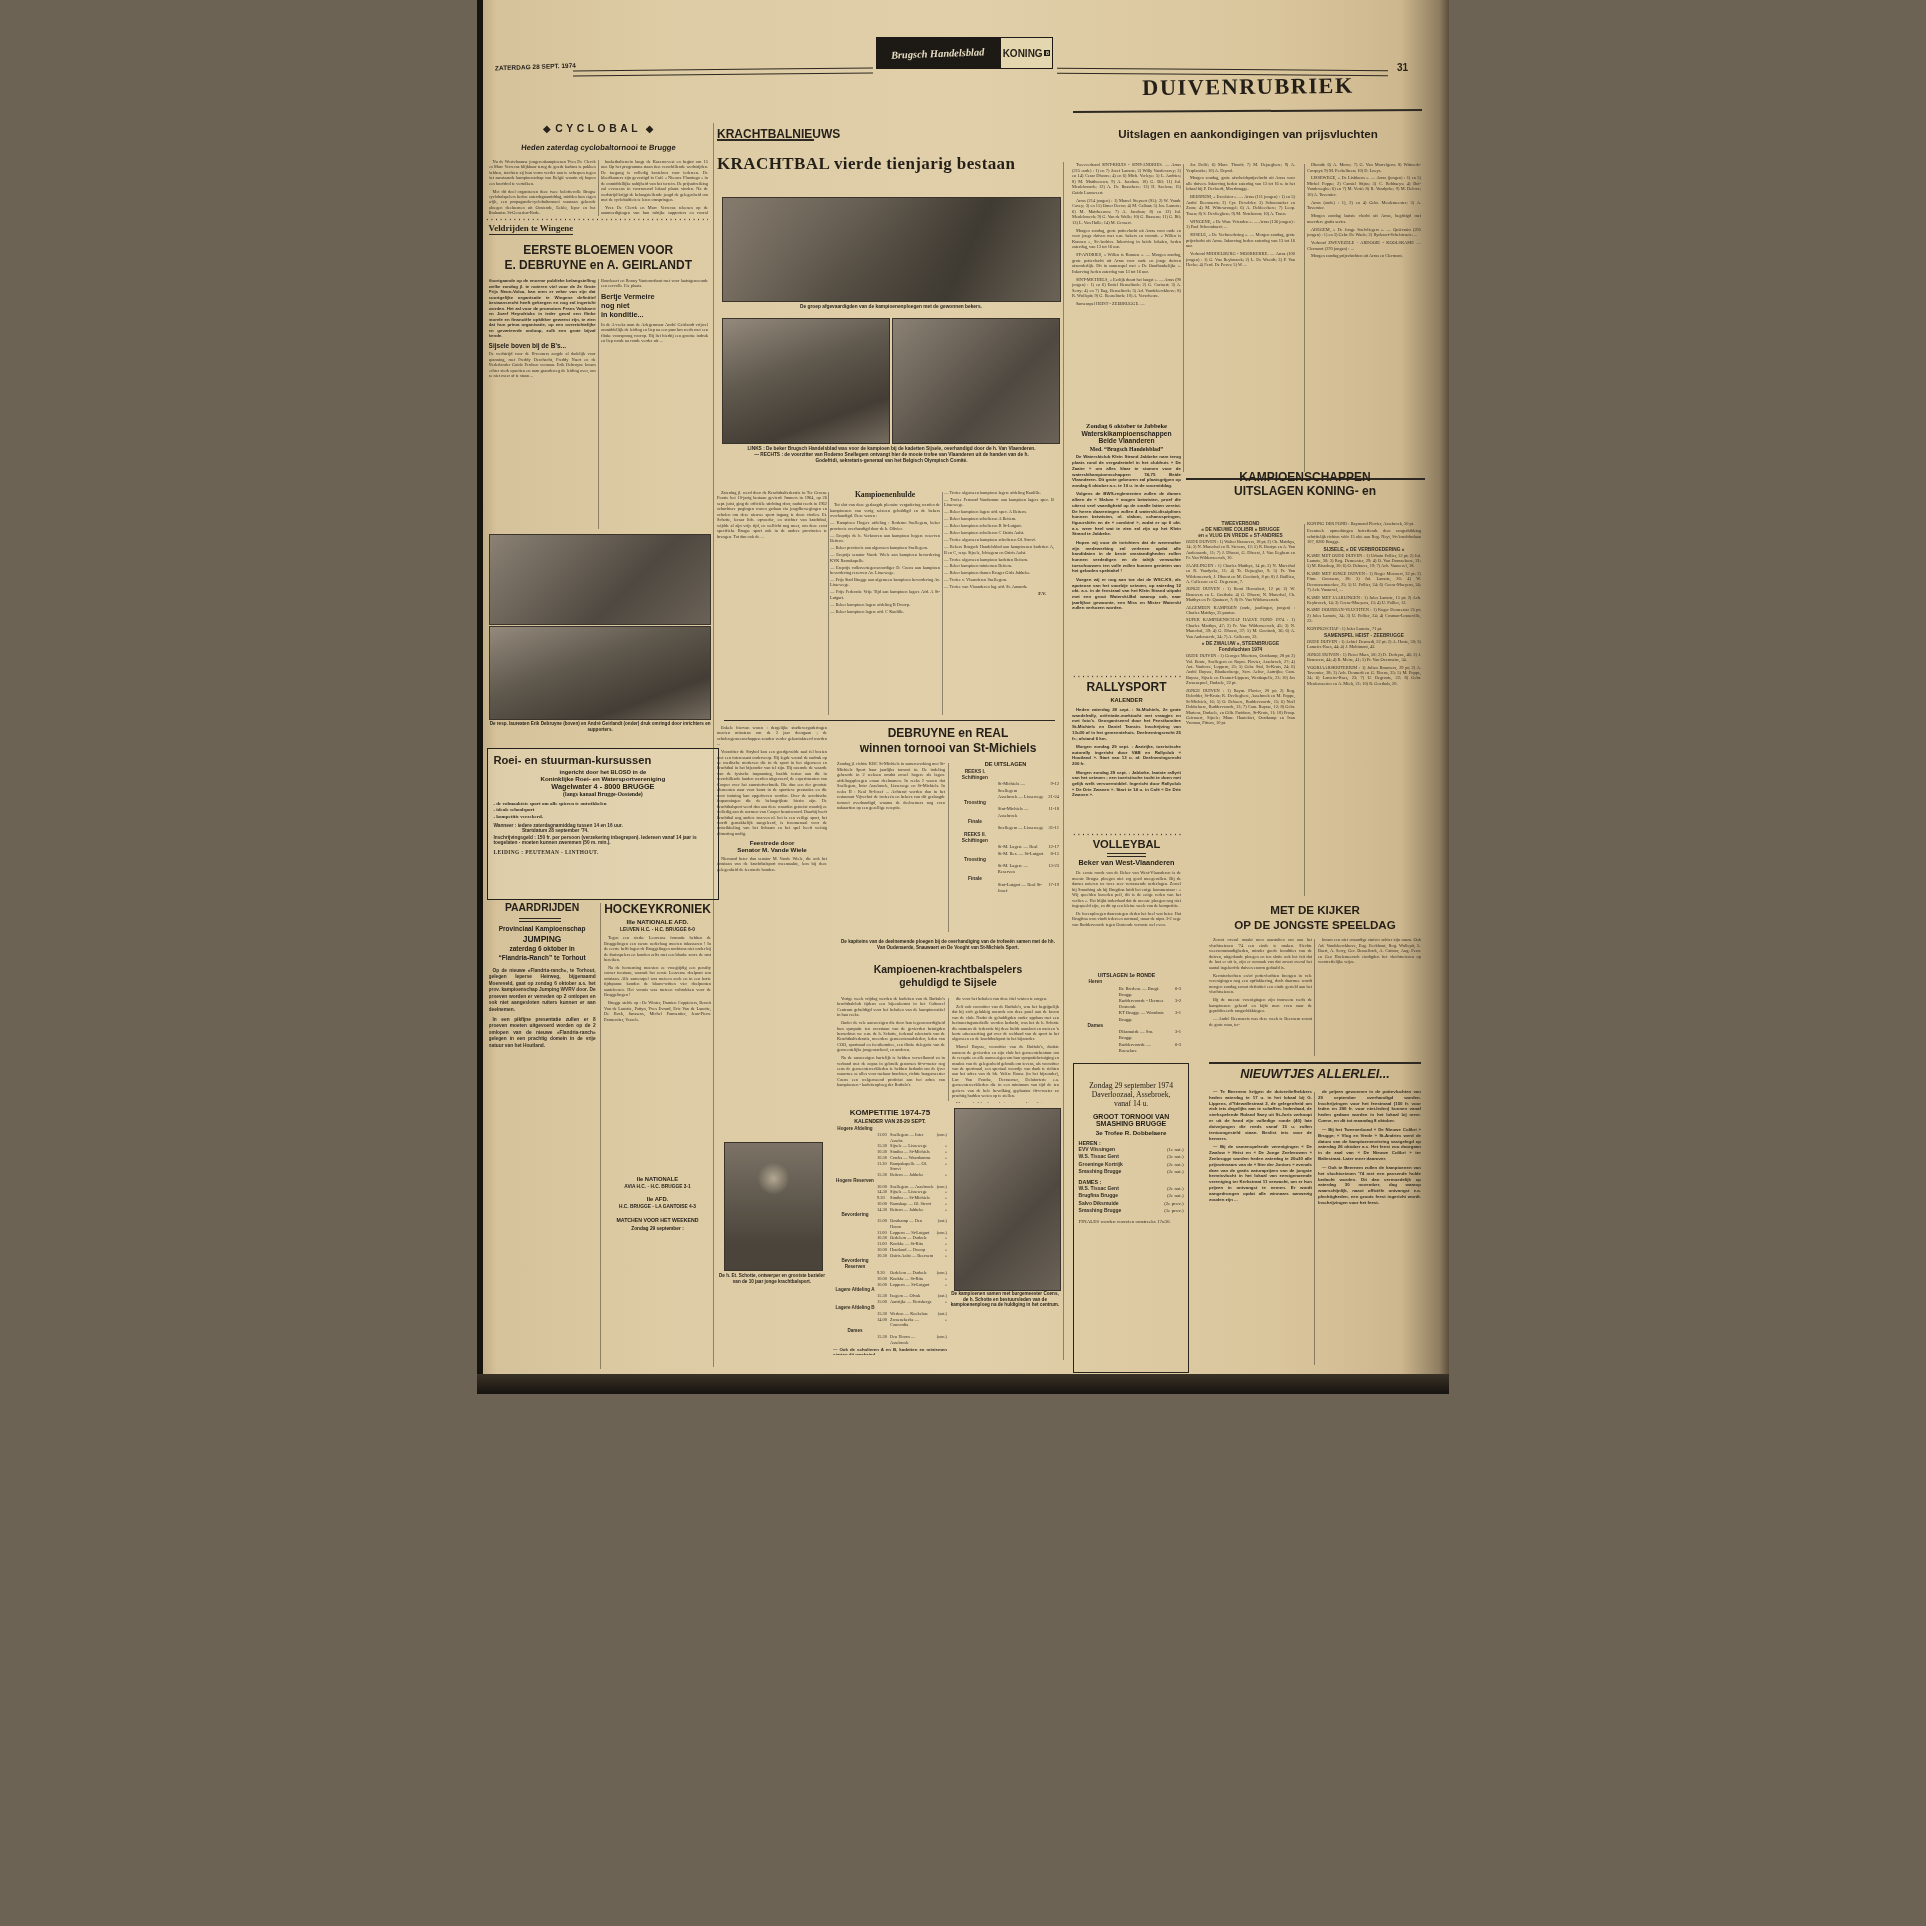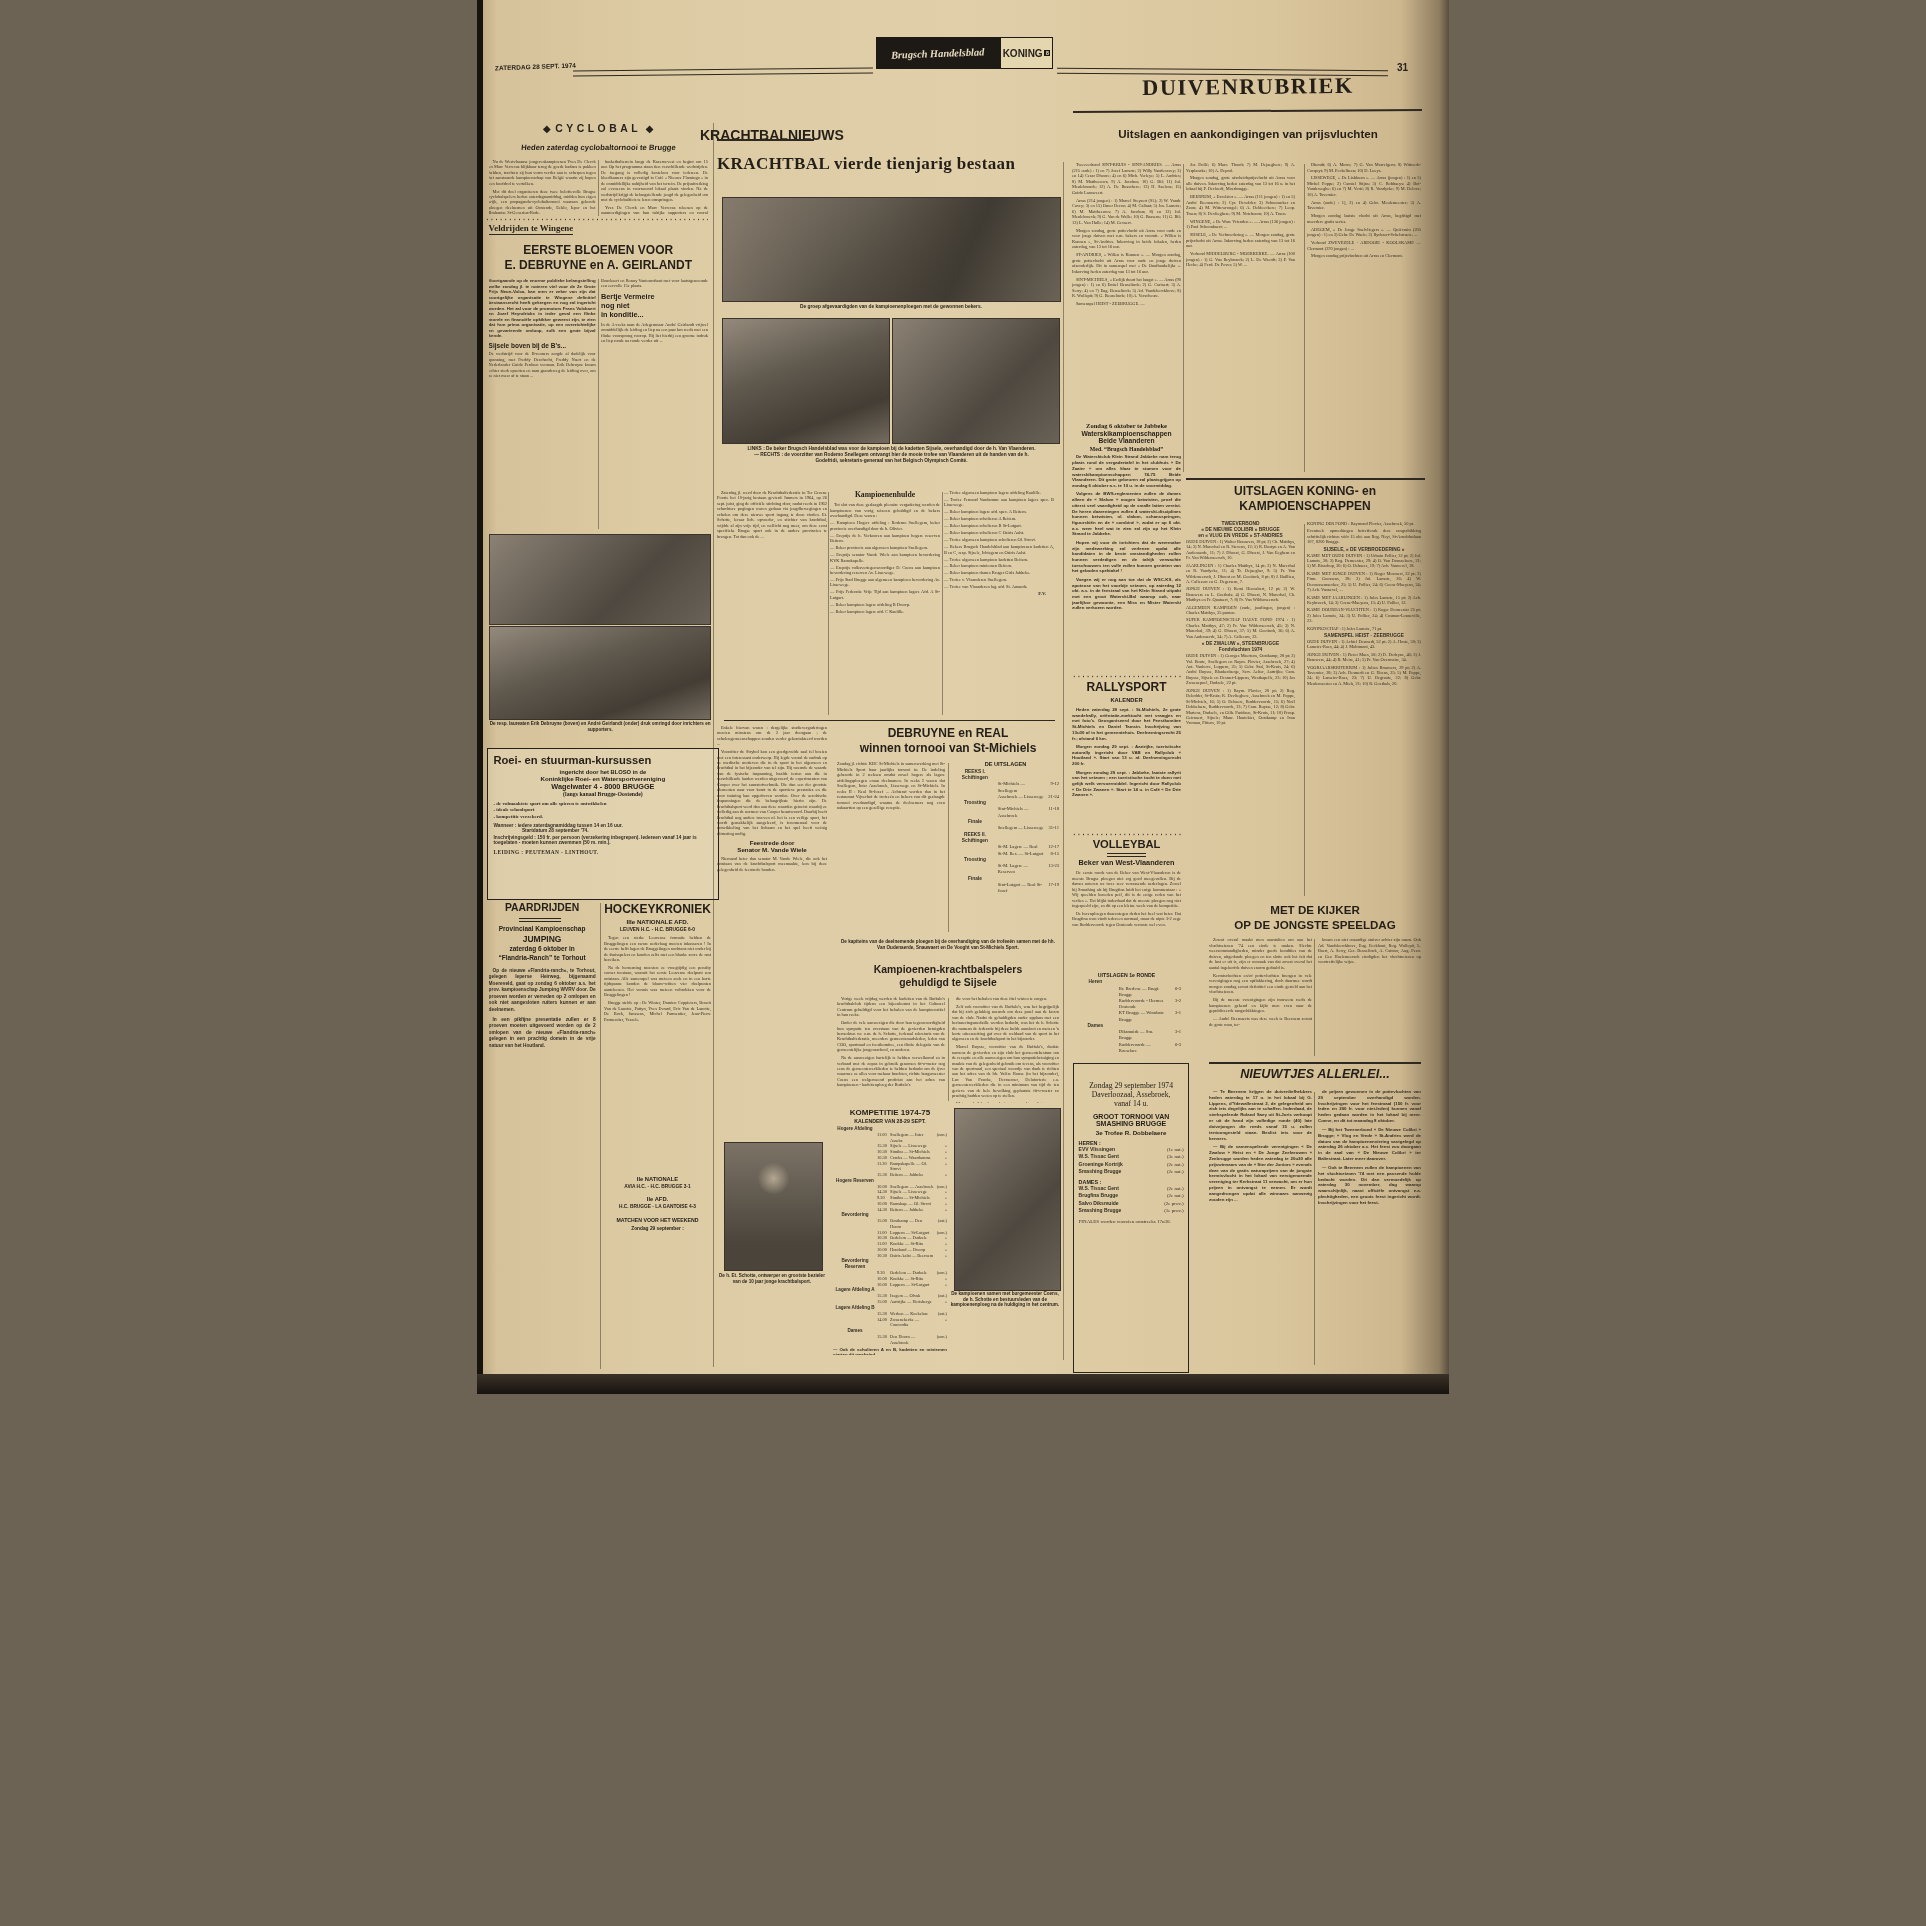--- a/index.html
+++ b/index.html
@@ -150,21 +150,21 @@
       <p class="ser j" style="font-size:4.4px;line-height:1.25;margin:0 0 2.3px;text-indent:3.9px;">Na de herneming moesten ze vroegtijdig een penalty corner toestaan, waaruit het eerste Leuvense doelpunt zou ontstaan. Alle samenspel was meteen zoek en in een korte tijdspanne konden de blauw-witten vier doelpunten aantekenen. Het vonnis was meteen voltrokken voor de Bruggelingen !</p>
       <p class="ser j" style="font-size:4.4px;line-height:1.25;margin:0 0 2.3px;text-indent:3.9px;">Brugge stelde op : De Winter, Damien Coppieters, Benoit Van de Lanotte, Pattyn, Yves Evrard, Eric Van de Lanotte, De Bock, Janssens, Michel Parmentier, Jean-Pierre Parmentier, Verzele.</p>
     </div>
   <div class="abs c san b ink" style="left:127px;top:1176px;width:107px;font-size:5.8px;">IIe NATIONALE</div>
   <div class="abs c san b ink" style="left:127px;top:1184px;width:107px;font-size:4.8px;">AVIA H.C. - H.C. BRUGGE 3-1</div>
   <div class="abs c san b ink" style="left:127px;top:1196px;width:107px;font-size:5.8px;">IIe AFD.</div>
   <div class="abs c san b ink" style="left:127px;top:1204px;width:107px;font-size:4.8px;">H.C. BRUGGE - LA GANTOISE 4-3</div>
   <div class="abs c san b ink" style="left:127px;top:1217px;width:107px;font-size:5.2px;">MATCHEN VOOR HET WEEKEND</div>
   <div class="abs c san b ink" style="left:127px;top:1226px;width:107px;font-size:4.8px;">Zondag 29 september :</div>
 
-  <div class="abs san b hd" style="left:223px;top:127px;font-size:14px;">KRACHTBALNIEUWS</div>
+  <div class="abs san b hd" style="left:240px;top:127px;font-size:12px;">KRACHTBALNIEUWS</div>
   <div class="abs thick" style="left:240px;top:139px;width:97px;height:1.5px;"></div>
   <div class="abs ser b hd" style="left:240px;top:154px;width:344px;font-size:17px;white-space:nowrap;letter-spacing:0.4px;">KRACHTBAL vierde tienjarig bestaan</div>
   <div class="ph v4" style="left:245px;top:197px;width:337px;height:103px;"></div>
   <div class="abs cap" style="left:254px;top:304px;width:320px;font-size:4.8px;">De groep afgevaardigden van de kampioenenploegen met de gewonnen bekers.</div>
   <div class="ph v2" style="left:245px;top:318px;width:166px;height:124px;"></div>
   <div class="ph" style="left:415px;top:318px;width:166px;height:124px;"></div>
   <div class="abs cap" style="left:270px;top:446px;width:289px;font-size:4.8px;">LINKS : De beker Brugsch Handelsblad was voor de kampioen bij de kadetten Sijsele, overhandigd door de h. Van Vlaenderen. — RECHTS : de voorzitter van Rodemo Snellegem ontvangt hier de mooie trofee van Vlaanderen uit de handen van de h. Godefridi, sekretaris-generaal van het Belgisch Olympisch Comité.</div>
 
   <div class="abs col j clip" style="left:240px;top:490px;width:110px;height:227px;">
       <p>Zaterdag jl. werd door de Krachtbalfederatie in Ter Groene Poorte het 10-jarig bestaan gevierd. Immers in 1964, op 26 sept. juist, ging de officiële stichting door, nadat reeds in 1962 schuchtere pogingen waren gedaan via jeugdbewegingen en scholen om deze nieuwe sport ingang te doen vinden. Et. Schotte, leraar lich. opvoeder, en stichter van krachtbal, wijdde al zijn vrije tijd, en wellicht nog meer, om deze eerst specifieke Brugse sport ook in de andere provincies te brengen. Tot dan ook de ...</p>
@@ -674,21 +674,21 @@
         <div class="srow">
           <span class="sn">Smashing Brugge</span>
           <span class="sc ser">(1e prov.)</span>
         </div>
       </div>
     <p class="ser j" style="font-size:5px;margin-top:4.6px;">FINALES worden voorzien omstreeks 17u30.</p>
   </div>
 
   <div class="abs thick" style="left:709px;top:478px;width:239px;height:1.5px;"></div>
   <div class="abs c san b hd" style="left:720px;top:484px;width:216px;font-size:12px;">UITSLAGEN KONING- en</div>
-  <div class="abs c san b hd" style="left:720px;top:499px;width:216px;font-size:12px;">KAMPIOENSCHAPPEN</div>
+  <div class="abs c san b hd" style="left:720px;top:470px;width:216px;font-size:12px;">KAMPIOENSCHAPPEN</div>
   <div class="abs clip kblk" style="left:709px;top:521px;width:109px;height:378px;">
       <div>
         <div class="khead">TWEEVERBOND</div>
       </div>
       <div>
         <div class="khead">« DE NIEUWE COLIBRI » BRUGGE</div>
       </div>
       <div>
         <div class="khead">en « VLUG EN VREDE » ST-ANDRIES</div>
       </div>

